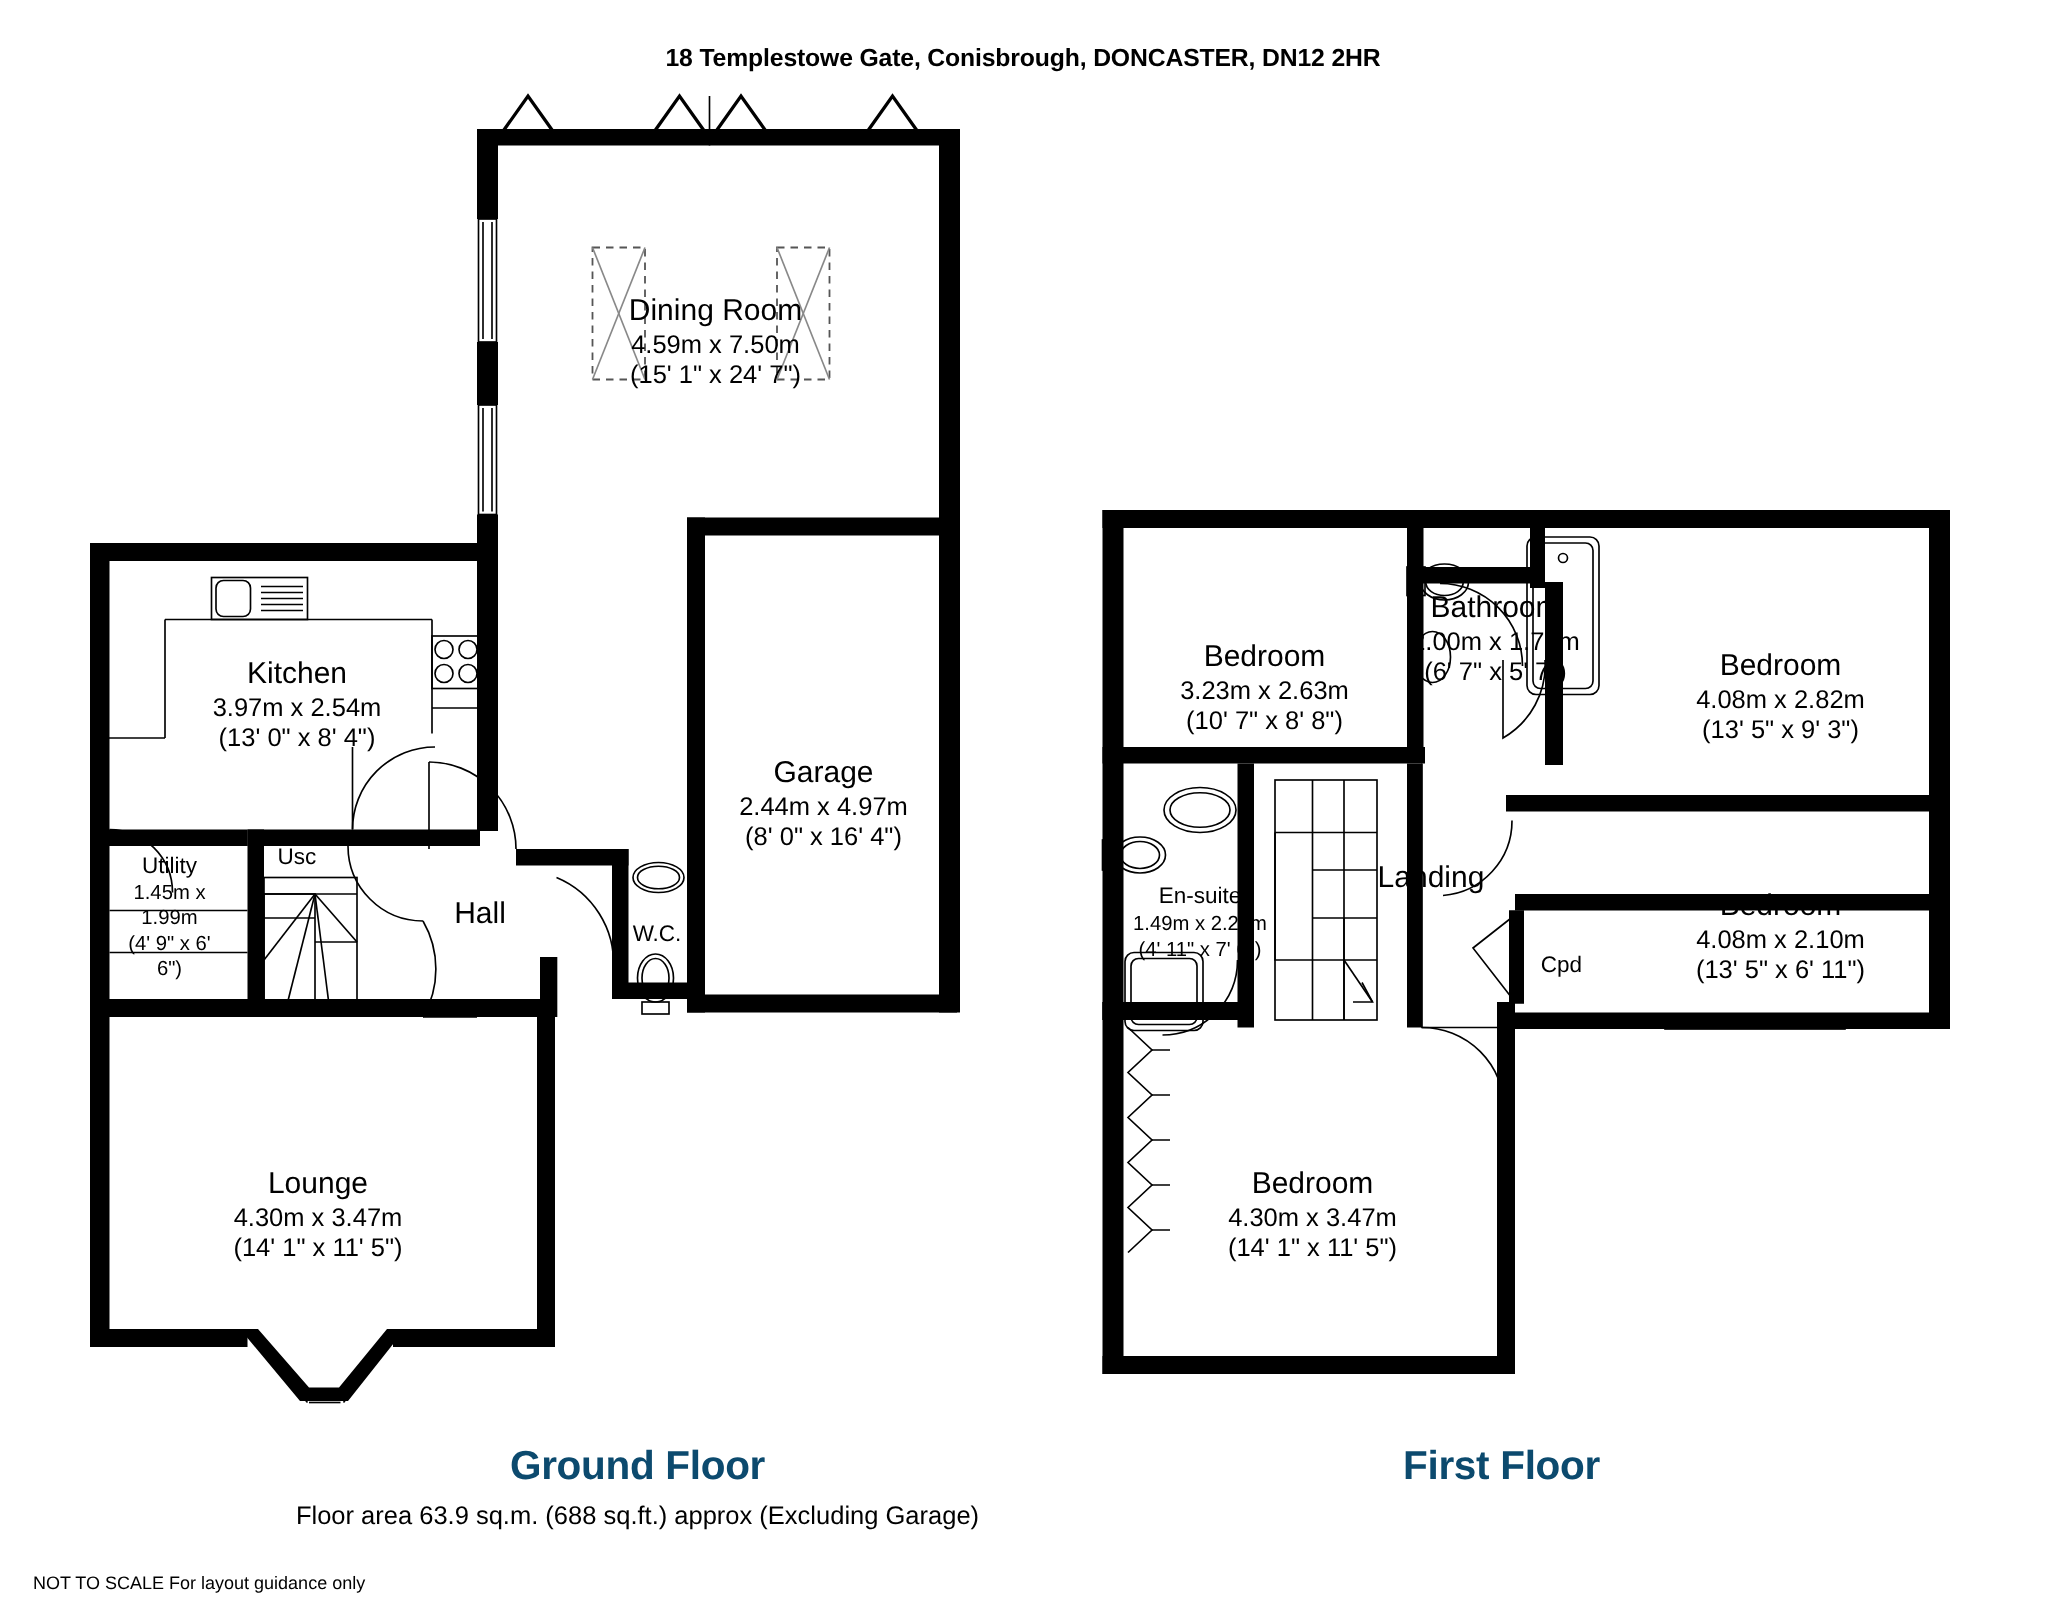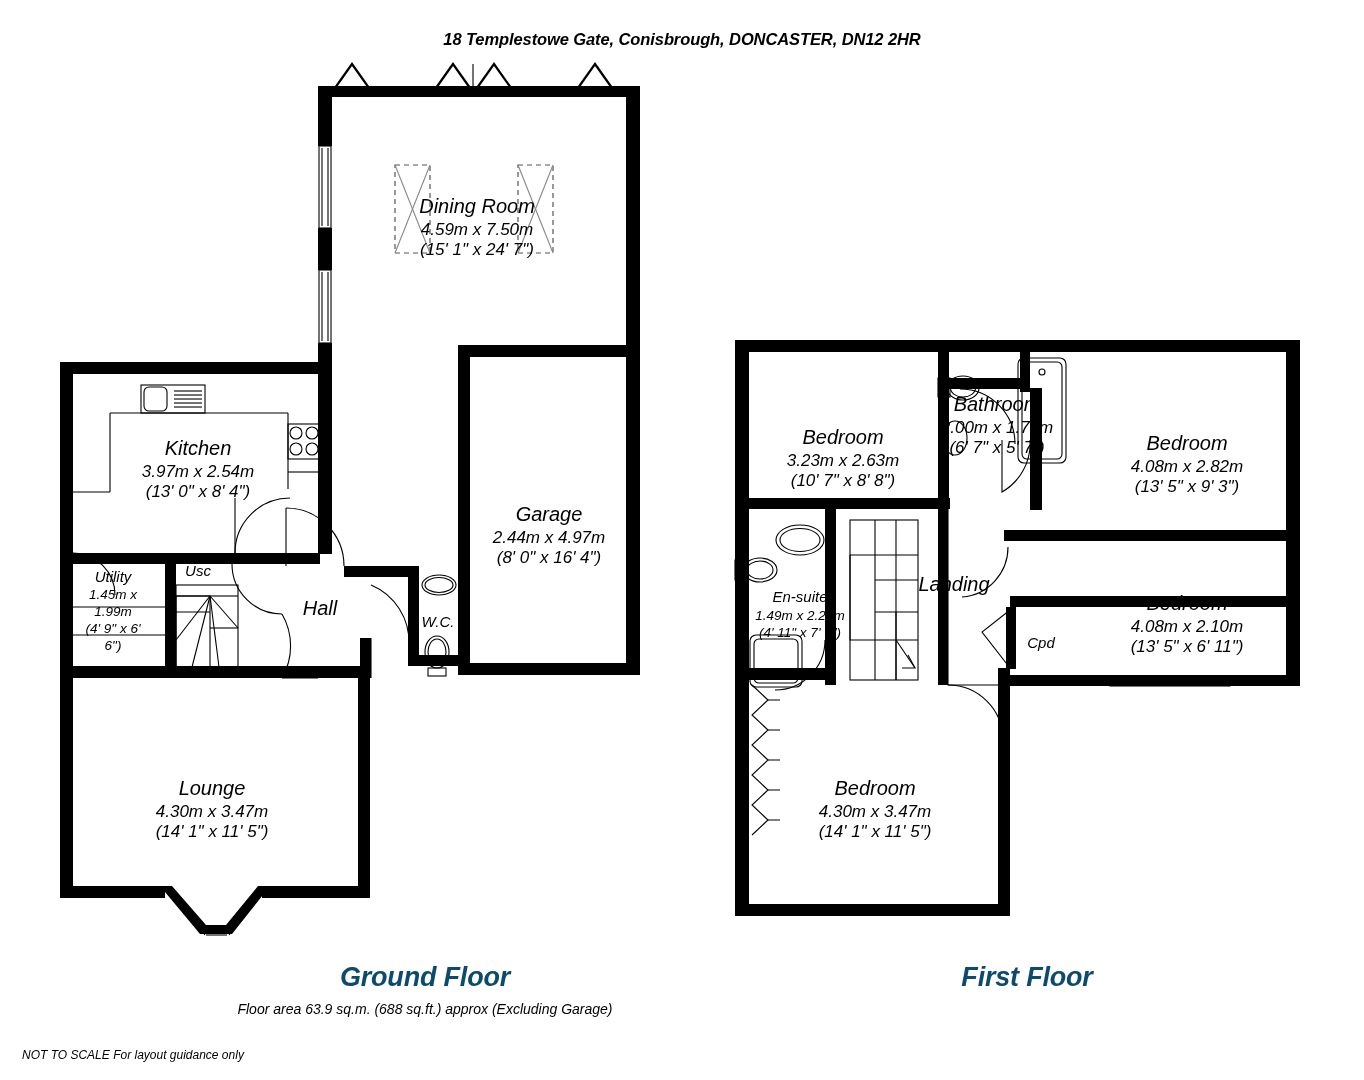--- a/index.html
+++ b/index.html
@@ -8,21 +8,20 @@
     width: 1364px; height: 1080px;
     background: #ffffff;
     font-family: "Liberation Sans", sans-serif;
     overflow: hidden;
   }
   #page {
     position: relative;
     width: 1364px;
     height: 1080px;
     background: #ffffff;
-    font-style: italic;
   }
   #plan-title {
     position: absolute;
     top: 30px;
     left: 0;
     width: 1364px;
     text-align: center;
     font-size: 16.5px;
     font-weight: bold;
     color: #000000;
@@ -32,26 +31,26 @@
     position: absolute;
     text-align: center;
   }
   .floor-caption .fc-title {
     font-size: 27px;
     font-weight: bold;
     color: #0c4a6e;
     letter-spacing: -0.2px;
   }
   .floor-caption .fc-area {
-    font-size: 14px;
+    font-size: 17px;
     color: #000000;
     margin-top: 8px;
   }
   #caption-ground { left: 120px; top: 962px; width: 610px; }
-  #caption-first  { left: 812px; top: 962px; width: 430px; }
+  #caption-first  { left: 786px; top: 962px; width: 430px; }
   #disclaimer {
     position: absolute;
     left: 22px;
     top: 1048px;
     font-size: 12px;
     color: #000000;
   }
   svg.floorplan {
     position: absolute;
     left: 0; top: 0;

